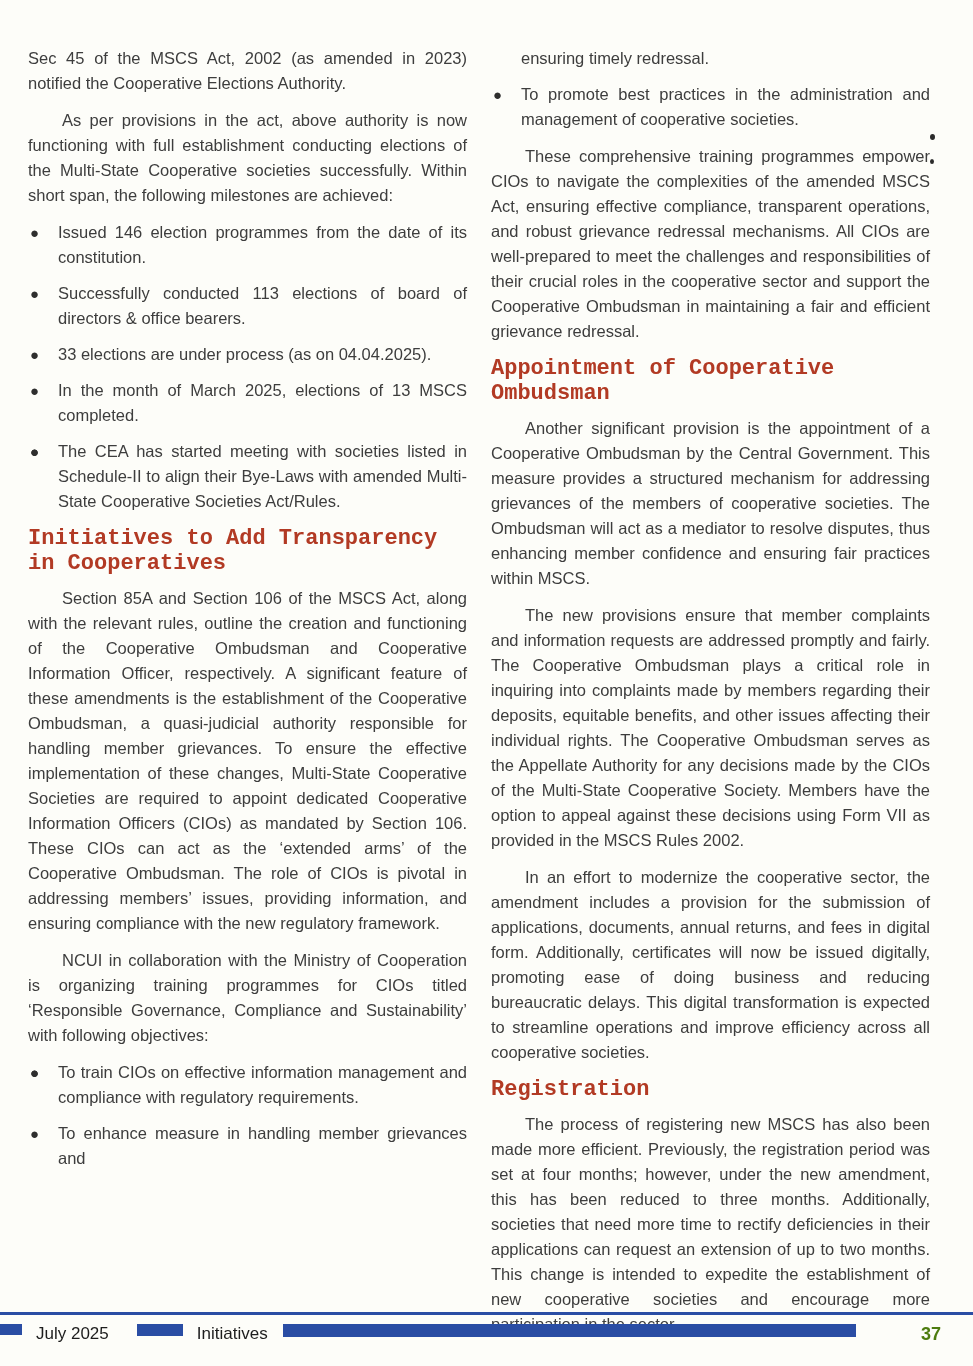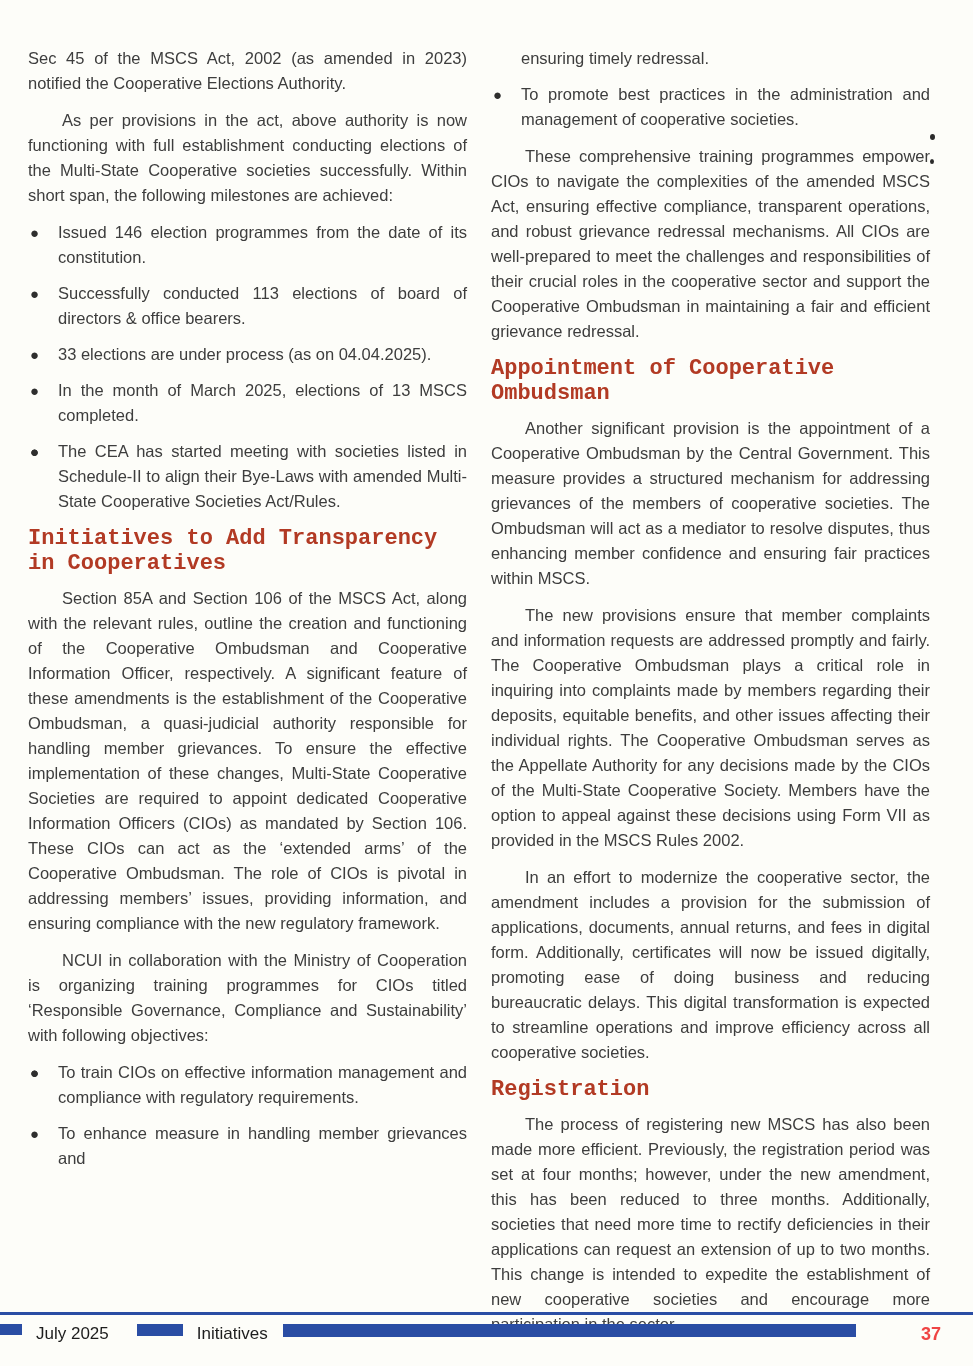--- a/index.html
+++ b/index.html
@@ -90,21 +90,21 @@
     width:573px;height:13px;
     background:var(--accent-blue);
     flex:none;
     margin-left:15px;
   }
   .f-page{
     margin-left:auto;
     margin-right:32px;
     font-size:18px;
     font-weight:bold;
-    color:#ef4444;
+    color:#4d7c0f;
   }
   
   .speck{
     position:absolute;
     background:#2b2b2b;
     border-radius:50%;
   }
   .speck.s1{left:930px;top:134px;width:5px;height:6px;}
   .speck.s2{left:930px;top:159px;width:4px;height:5px;}
 </style>

